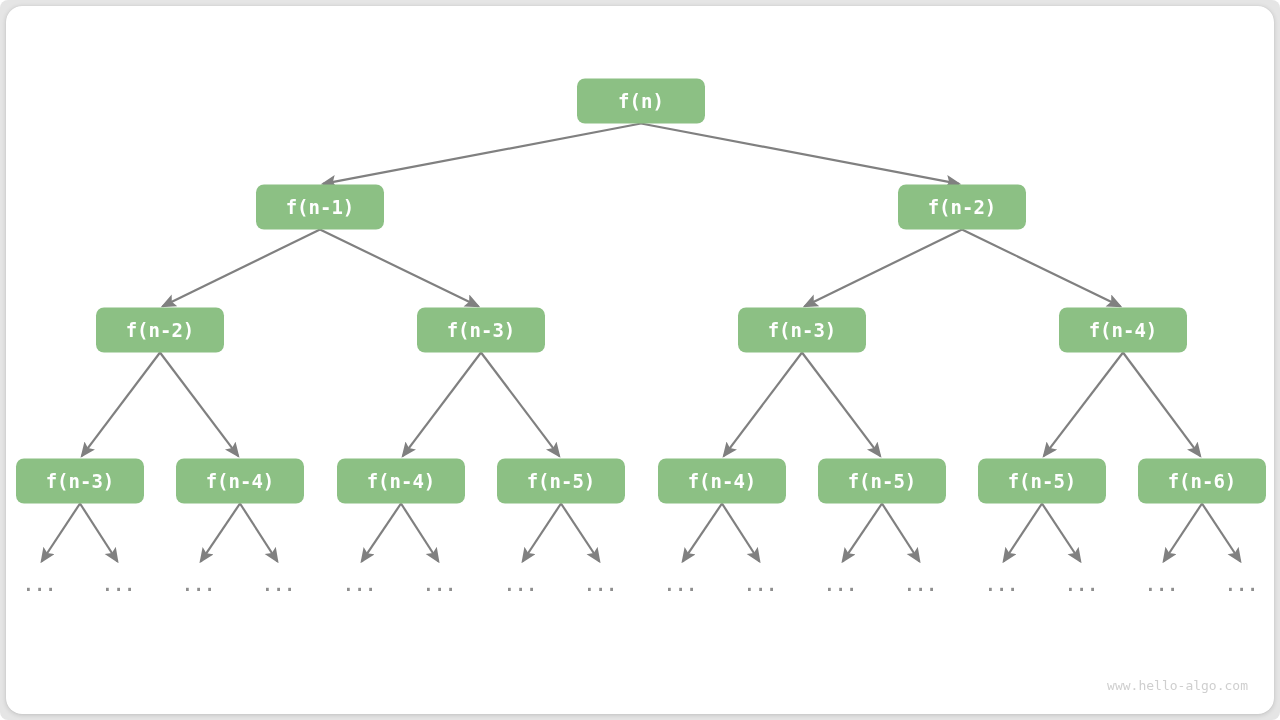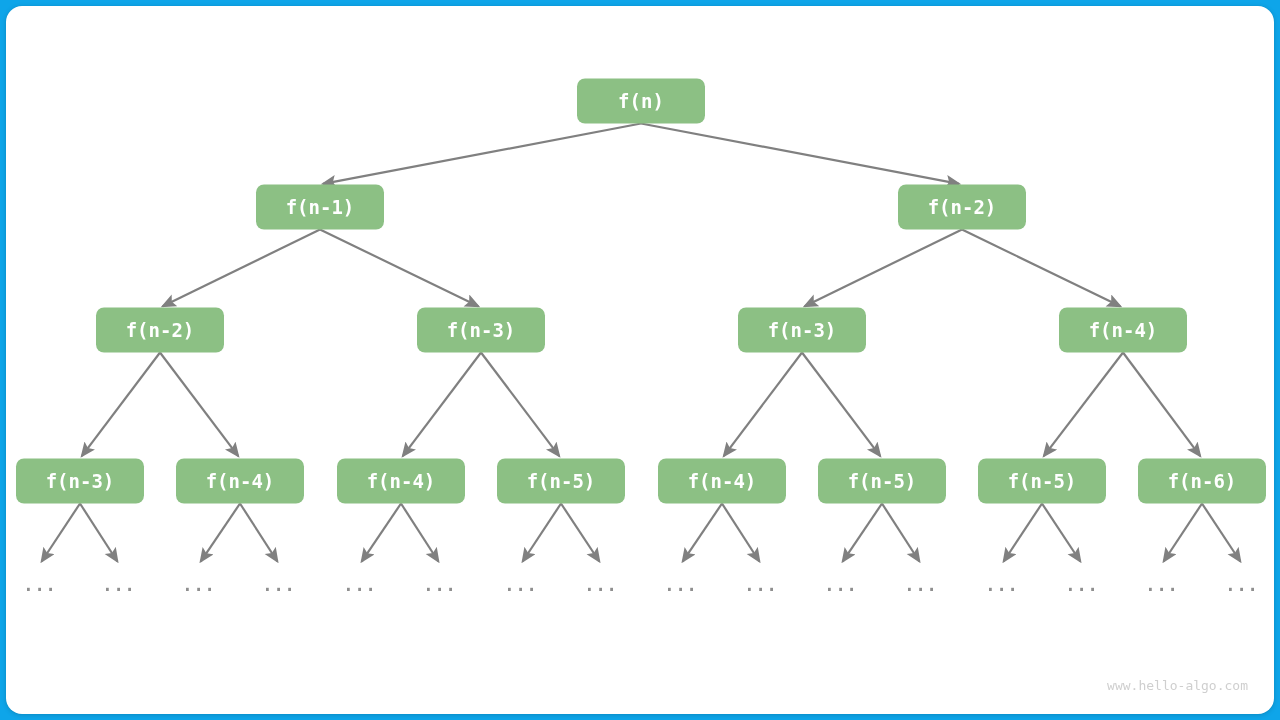--- a/index.html
+++ b/index.html
@@ -8,21 +8,22 @@
     width: 1280px;
     height: 720px;
     background: #ffffff;
     font-family: "DejaVu Sans Mono", monospace;
     overflow: hidden;
   }
   #stage {
     position: relative;
     width: 1280px;
     height: 720px;
-    background: #0ea5e9;
+    background: #e5e5e5;
+    border-radius: 8px;
   }
   #card {
     position: absolute;
     left: 6px;
     top: 6px;
     width: 1268px;
     height: 708px;
     background: #ffffff;
     border-radius: 16px;
     box-shadow: 0 1px 5px rgba(0,0,0,0.16), 0 0 1px rgba(0,0,0,0.10);

